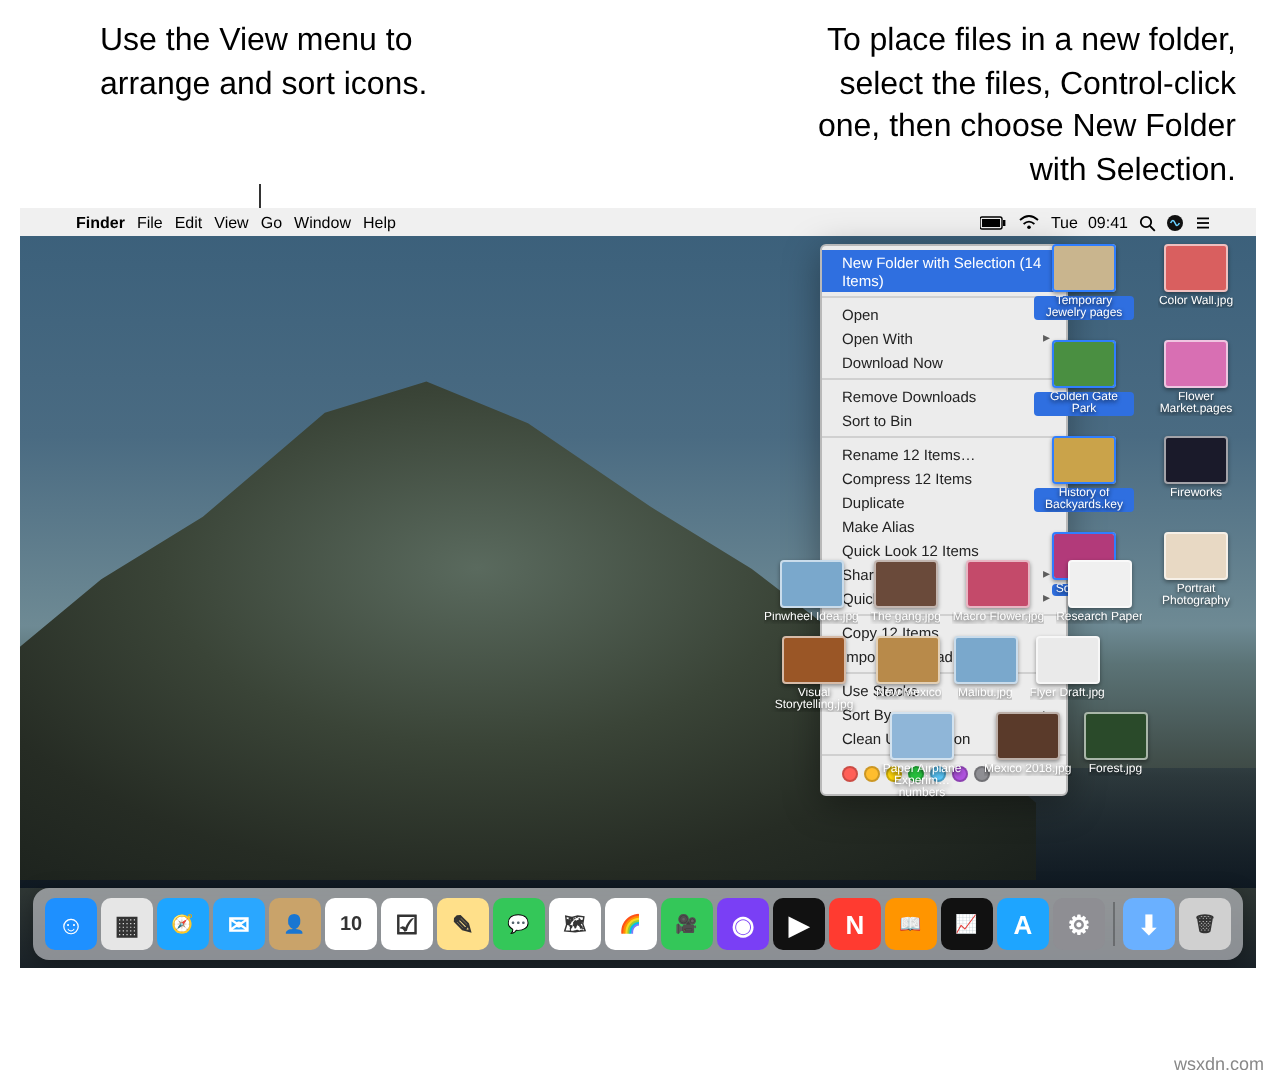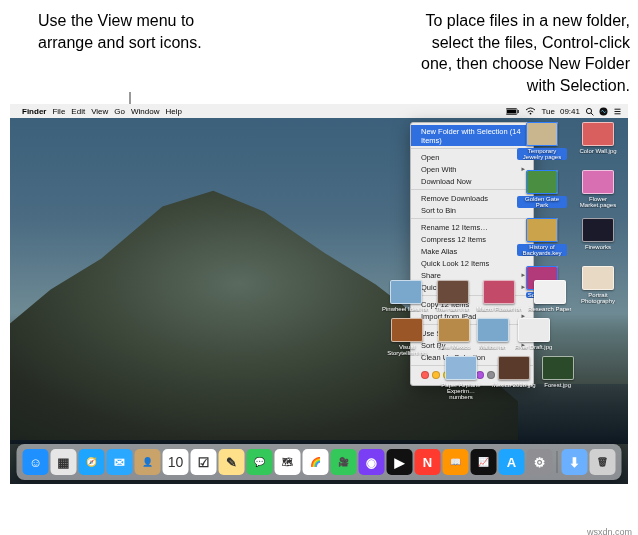--- a/index.html
+++ b/index.html
@@ -1,23 +1,23 @@
 <!DOCTYPE html>
 <html><head>
 <meta charset="utf-8">
 <style>
   * { margin: 0; padding: 0; box-sizing: border-box; }
   body { font-family: -apple-system, "Helvetica Neue", Arial, sans-serif; background: #fff; width: 638px; }
-  .annotations { display: flex; padding: 10px 8px 8px; gap: 40px; }
+  .annotations { display: flex; padding: 10px 20px 8px; gap: 40px; }
   .anno { font-size: 16px; line-height: 1.35; color: #000; }
   .anno.left { width: 200px; margin-left: 30px; text-align: left; }
   .anno.right { width: 230px; margin-left: auto; text-align: right; }
   .pointer-line { stroke: #000; stroke-width: 0.8; fill: none; }
   .screenshot { position: relative; width: 618px; height: 380px; margin: 0 10px 10px; background: linear-gradient(180deg,#3a5f7a 0%,#4a6b82 30%,#6e8a94 55%,#5b7376 60%,#3c4742 75%,#2e3634 90%,#1a2228 100%); overflow: hidden; }
-  .menubar { position: absolute; top: 0; left: 0; right: 0; height: 14px; background: #f0f0f0; display: flex; align-items: center; font-size: 8px; color: #000; padding: 0 6px; }
+  .menubar { position: absolute; top: 0; left: 0; right: 0; height: 14px; background: #f0f0f0; display: flex; align-items: center; font-size: 8px; color: #000; padding: 0 22px; }
   .menubar .apple { font-size: 9px; margin-right: 6px; }
   .menubar .appname { font-weight: 600; margin-right: 6px; }
   .menubar .mitem { margin-right: 6px; }
   .menubar .spacer { flex: 1; }
   .menubar .ritem { margin-left: 5px; display:inline-flex; align-items:center; }
   .context-menu { position: absolute; top: 18px; left: 400px; width: 124px; background: #ececec; border: 1px solid #b9b9b9; border-radius: 3px; box-shadow: 0 4px 18px rgba(0,0,0,0.35); font-size: 7.5px; color: #222; padding: 2px 0; }
   .cm-item { padding: 1.5px 8px 1.5px 10px; display: flex; align-items: center; justify-content: space-between; cursor: default; }
   .cm-item.selected { background: #2f6fe0; color: #fff; }
   .cm-item .sub { font-size: 7px; opacity: 0.7; }
   .cm-sep { height: 1px; background: #d0d0d0; margin: 2px 0; }
@@ -124,20 +124,23 @@
         <span>Sort to Bin</span>
       </div>
       <div class="cm-sep"></div>
       <div class="cm-item">
         <span>Rename 12 Items…</span>
       </div>
       <div class="cm-item">
         <span>Compress 12 Items</span>
       </div>
       <div class="cm-item">
+        <span>Duplicate</span>
+      </div>
+      <div class="cm-item">
         <span>Make Alias</span>
       </div>
       <div class="cm-item">
         <span>Quick Look 12 Items</span>
       </div>
       <div class="cm-item">
         <span>Share</span>
         <span class="sub">▸</span>
       </div>
       <div class="cm-item">
@@ -260,21 +263,21 @@
         <div class="di-label">Forest.jpg</div>
       </div>
     </div>
 
   <div class="dock" id="dock">
       <div class="dock-icon" style="background: rgb(30, 144, 255); color: rgb(255, 255, 255); font-size: 13px; font-weight: 600;">☺</div>
       <div class="dock-icon" style="background: rgb(230, 230, 230); color: rgb(51, 51, 51); font-size: 13px; font-weight: 600;">▦</div>
       <div class="dock-icon" style="background: rgb(30, 165, 255); color: rgb(255, 255, 255); font-size: 9px; font-weight: 600;">🧭</div>
       <div class="dock-icon" style="background: rgb(42, 167, 255); color: rgb(255, 255, 255); font-size: 13px; font-weight: 600;">✉</div>
       <div class="dock-icon" style="background: rgb(201, 163, 106); color: rgb(255, 255, 255); font-size: 9px; font-weight: 600;">👤</div>
-      <div class="dock-icon" style="background: rgb(255, 255, 255); color: rgb(51, 51, 51); font-size: 14px; font-weight: 400;">10</div>
+      <div class="dock-icon" style="background: rgb(255, 255, 255); color: rgb(51, 51, 51); font-size: 10px; font-weight: 700;">10</div>
       <div class="dock-icon" style="background: rgb(255, 255, 255); color: rgb(51, 51, 51); font-size: 13px; font-weight: 600;">☑</div>
       <div class="dock-icon" style="background: rgb(255, 224, 138); color: rgb(51, 51, 51); font-size: 13px; font-weight: 600;">✎</div>
       <div class="dock-icon" style="background: rgb(52, 199, 89); color: rgb(255, 255, 255); font-size: 9px; font-weight: 600;">💬</div>
       <div class="dock-icon" style="background: rgb(255, 255, 255); color: rgb(51, 51, 51); font-size: 9px; font-weight: 600;">🗺</div>
       <div class="dock-icon" style="background: rgb(255, 255, 255); color: rgb(51, 51, 51); font-size: 9px; font-weight: 600;">🌈</div>
       <div class="dock-icon" style="background: rgb(52, 199, 89); color: rgb(255, 255, 255); font-size: 9px; font-weight: 600;">🎥</div>
       <div class="dock-icon" style="background: rgb(122, 63, 245); color: rgb(255, 255, 255); font-size: 13px; font-weight: 600;">◉</div>
       <div class="dock-icon" style="background: rgb(17, 17, 17); color: rgb(255, 255, 255); font-size: 13px; font-weight: 600;">▶</div>
       <div class="dock-icon" style="background: rgb(255, 59, 48); color: rgb(255, 255, 255); font-size: 13px; font-weight: 600;">N</div>
       <div class="dock-icon" style="background: rgb(255, 149, 0); color: rgb(255, 255, 255); font-size: 9px; font-weight: 600;">📖</div>

